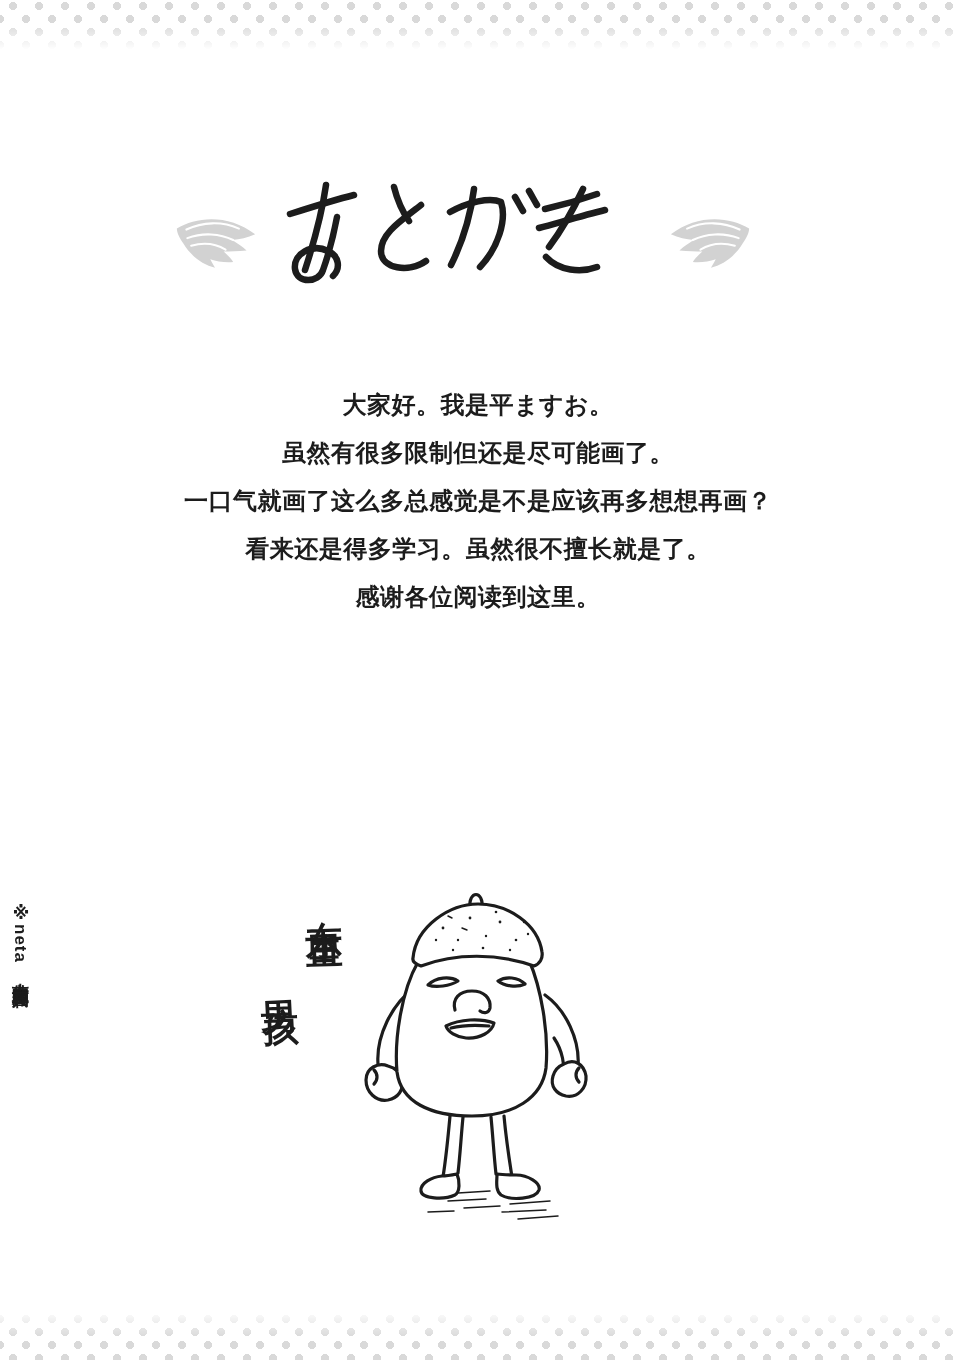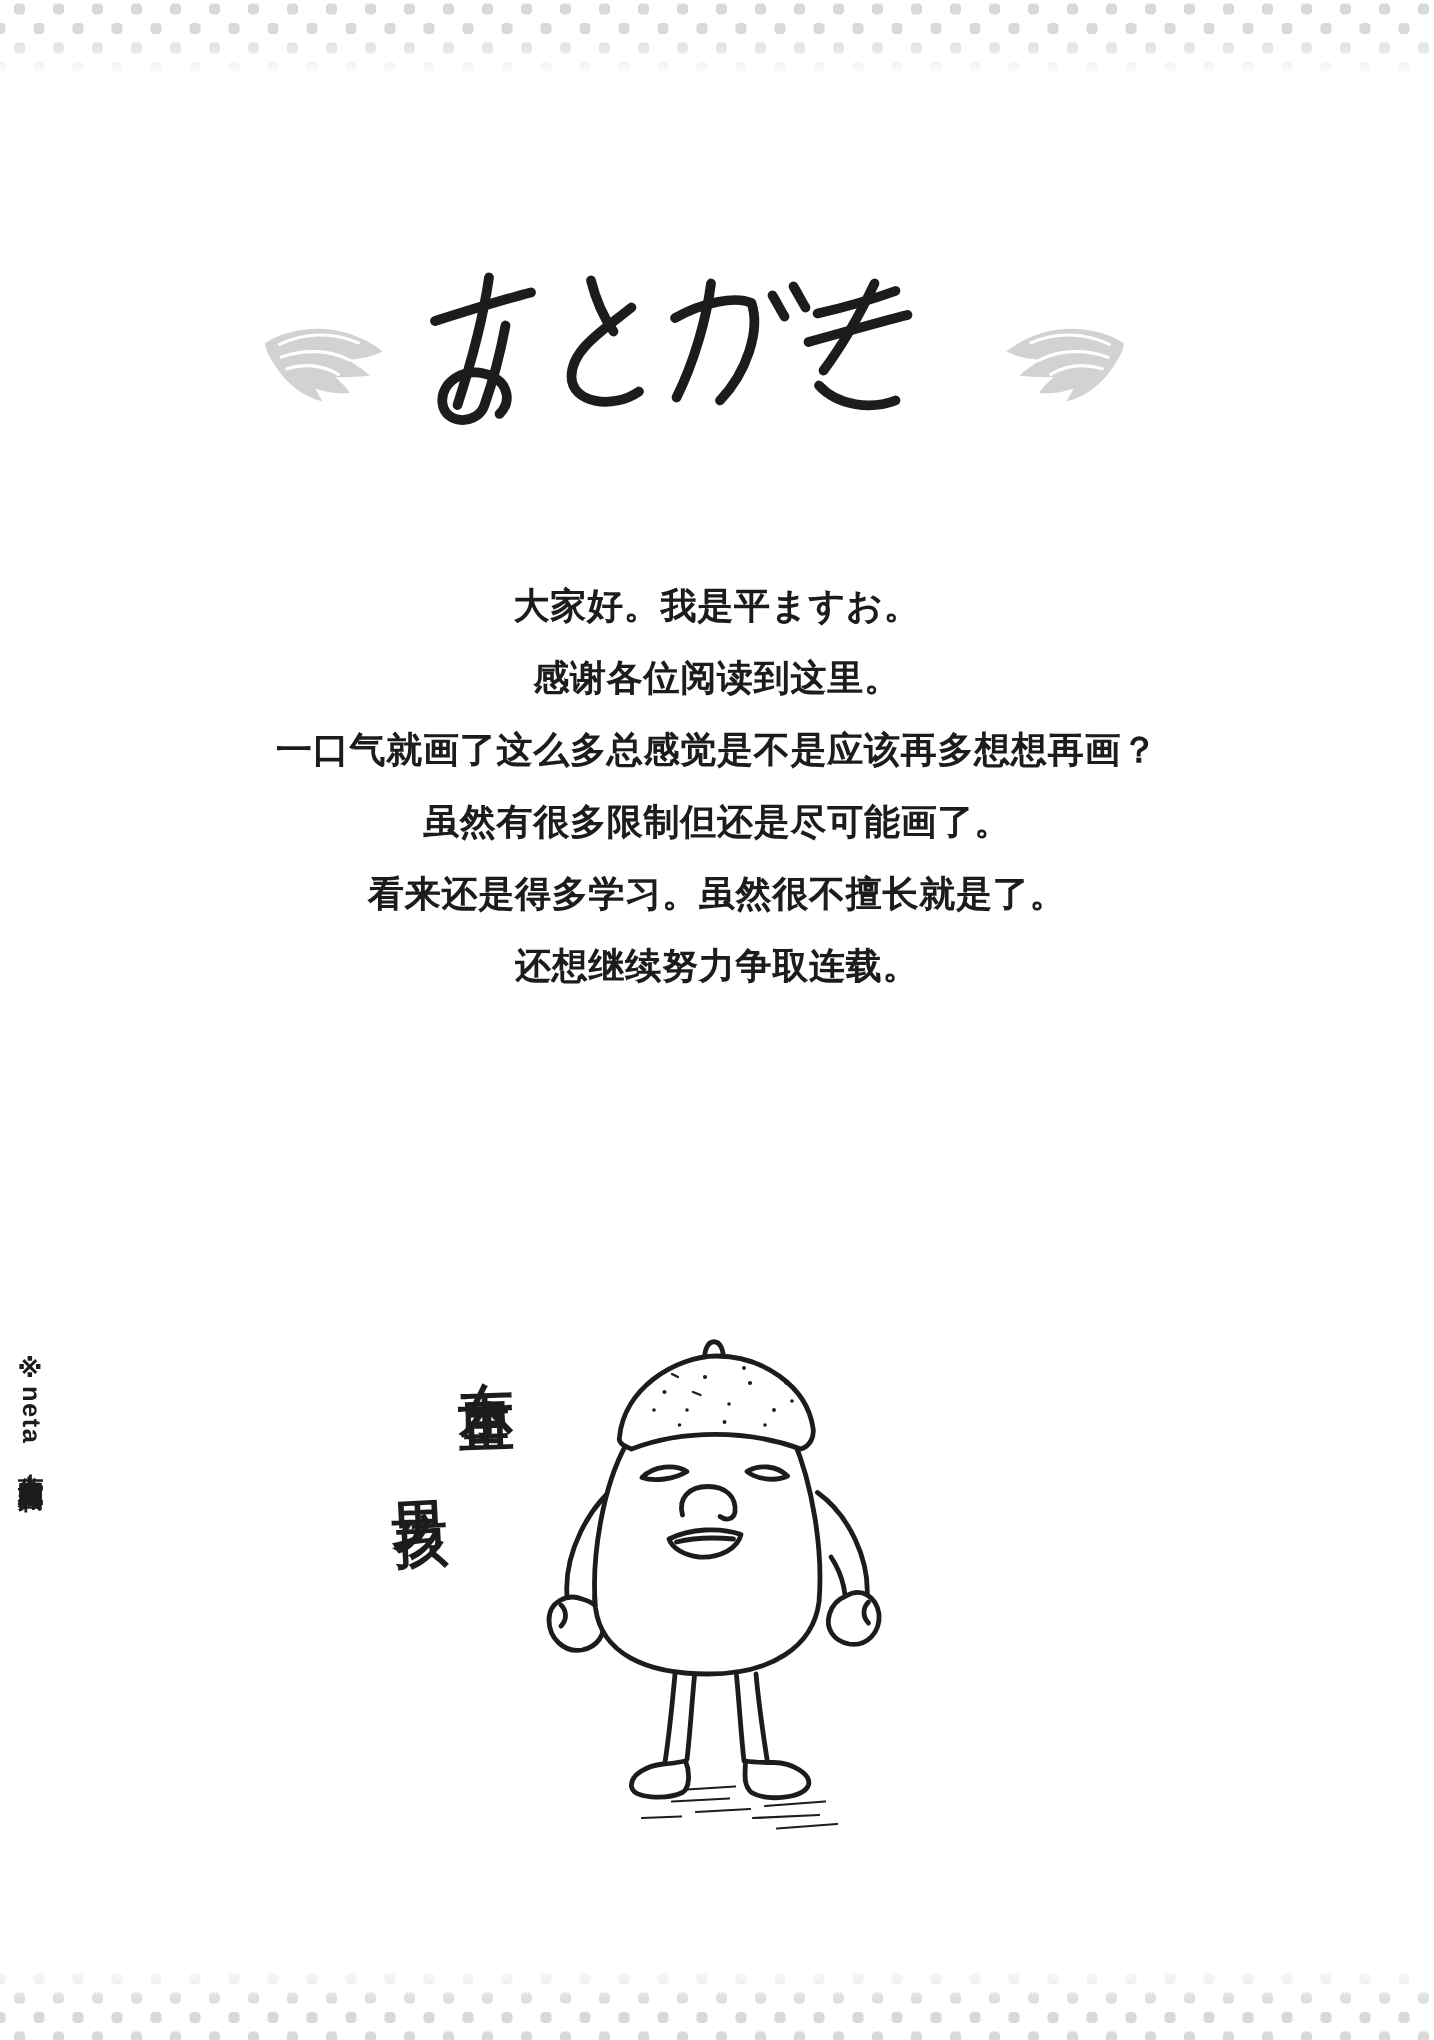--- a/index.html
+++ b/index.html
@@ -100,25 +100,24 @@
 
       <path class="title-stroke" d="M 267,29 C 285,25 305,19 319,14"></path>
       <path class="title-stroke" d="M 261,48 C 283,42 307,35 327,30"></path>
       <path class="title-stroke" d="M 305,9 C 296,28 283,51 271,67"></path>
       <path class="title-stroke" d="M 268,77 C 281,91 303,93 319,87"></path>
     </svg>
   </div>
 
   <div class="text-block">
     <div class="text-line">大家好。我是平ますお。</div>
+    <div class="text-line">虽然有很多限制但还是尽可能画了。</div>
+    <div class="text-line">一口气就画了这么多总感觉是不是应该再多想想再画？</div>
+    <div class="text-line">看来还是得多学习。虽然很不擅长就是了。</div>
     <div class="text-line">感谢各位阅读到这里。</div>
-    <div class="text-line">一口气就画了这么多总感觉是不是应该再多想想再画？</div>
-    <div class="text-line">虽然有很多限制但还是尽可能画了。</div>
-    <div class="text-line">看来还是得多学习。虽然很不擅长就是了。</div>
-    <div class="text-line">还想继续努力争取连载。</div>
   </div>
 
   <div class="side-note">※neta 吉卜力的东古里共和国</div>
 
   <div class="char-label char-label-right">东古里</div>
   <div class="char-label char-label-left">男孩</div>
 
   <svg class="character-svg" width="250" height="350" viewBox="0 0 250 350" aria-hidden="true">
 
     <path class="stroke" d="M 56,110 C 34,126 18,158 20,186 C 21,197 23,204 27,210"></path>

